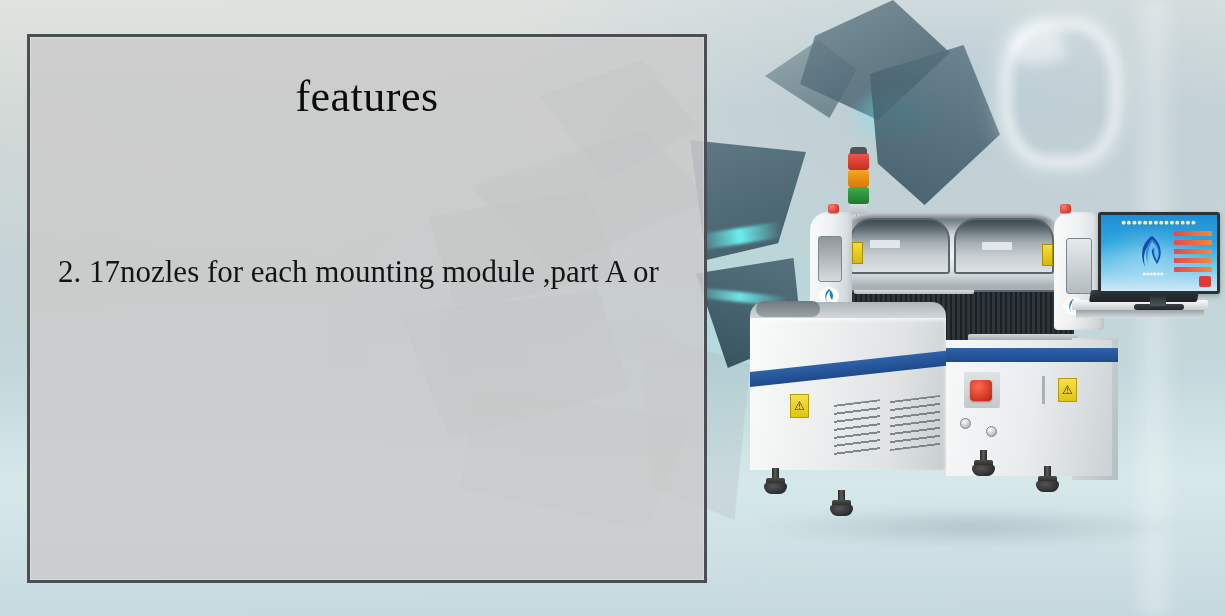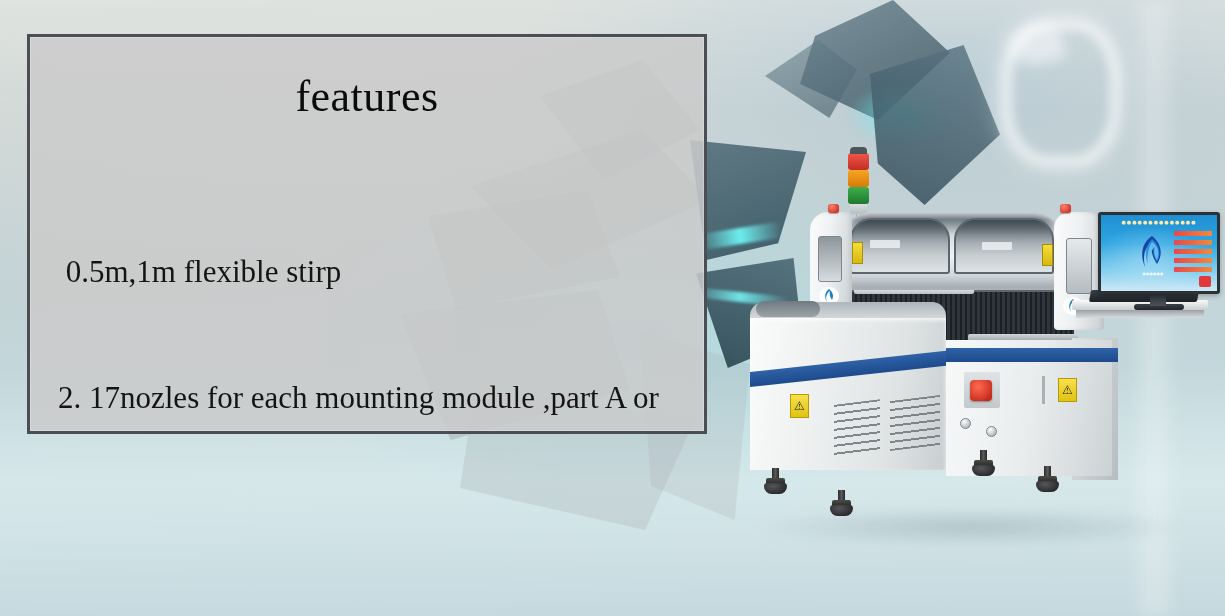--- a/index.html
+++ b/index.html
@@ -126,21 +126,21 @@
   .pp2 { left: 470px; top: 130px; width: 240px; height: 140px; clip-path: polygon(0% 40%, 72% 0%, 100% 50%, 34% 100%); background: rgba(140,148,152,0.38); }
   .pp3 { left: 400px; top: 290px; width: 230px; height: 150px; clip-path: polygon(0% 16%, 86% 0%, 100% 66%, 22% 100%); background: rgba(146,152,154,0.36); }
   .pp4 { left: 460px; top: 380px; width: 250px; height: 150px; clip-path: polygon(6% 6%, 94% 26%, 74% 100%, 0% 72%); background: rgba(168,176,178,0.30); }
   .pp5 { left: 540px; top: 60px; width: 160px; height: 120px; clip-path: polygon(0% 30%, 64% 0%, 100% 58%, 40% 100%); background: rgba(132,142,148,0.34); }
   .pp6 { left: 640px; top: 330px; width: 110px; height: 190px; clip-path: polygon(0% 0%, 100% 18%, 86% 100%, 10% 82%); background: rgba(172,180,182,0.28); }
 
   
   .panel {
     position: absolute;
     left: 27px; top: 34px;
-    width: 680px; height: 400px;
+    width: 680px; height: 549px;
     background: rgba(203,203,203,0.86);
     border: 3px solid #4b4e52;
     box-sizing: border-box;
     box-shadow: 0 0 0 1px rgba(255,255,255,0.25) inset;
   }
   .panel-title {
     position: absolute;
     left: 0; right: 0; top: 38px;
     text-align: center;
     font-size: 44px;
@@ -566,21 +566,20 @@
     <div class="foot f4">
       <div class="stem"></div>
         <div class="nut"></div>
         <div class="pad"></div>
     </div>
   </div>
 
   <div class="panel">
     <div class="panel-title">features</div>
     <div class="panel-body">
-      <span class="line"> 0.5m,1m flexible stirp</span>
       <span class="line">2. 17nozles for each mounting module ,part A or</span>
       
       
       
     </div>
   </div>
 
 </div>
 
 </body></html>

